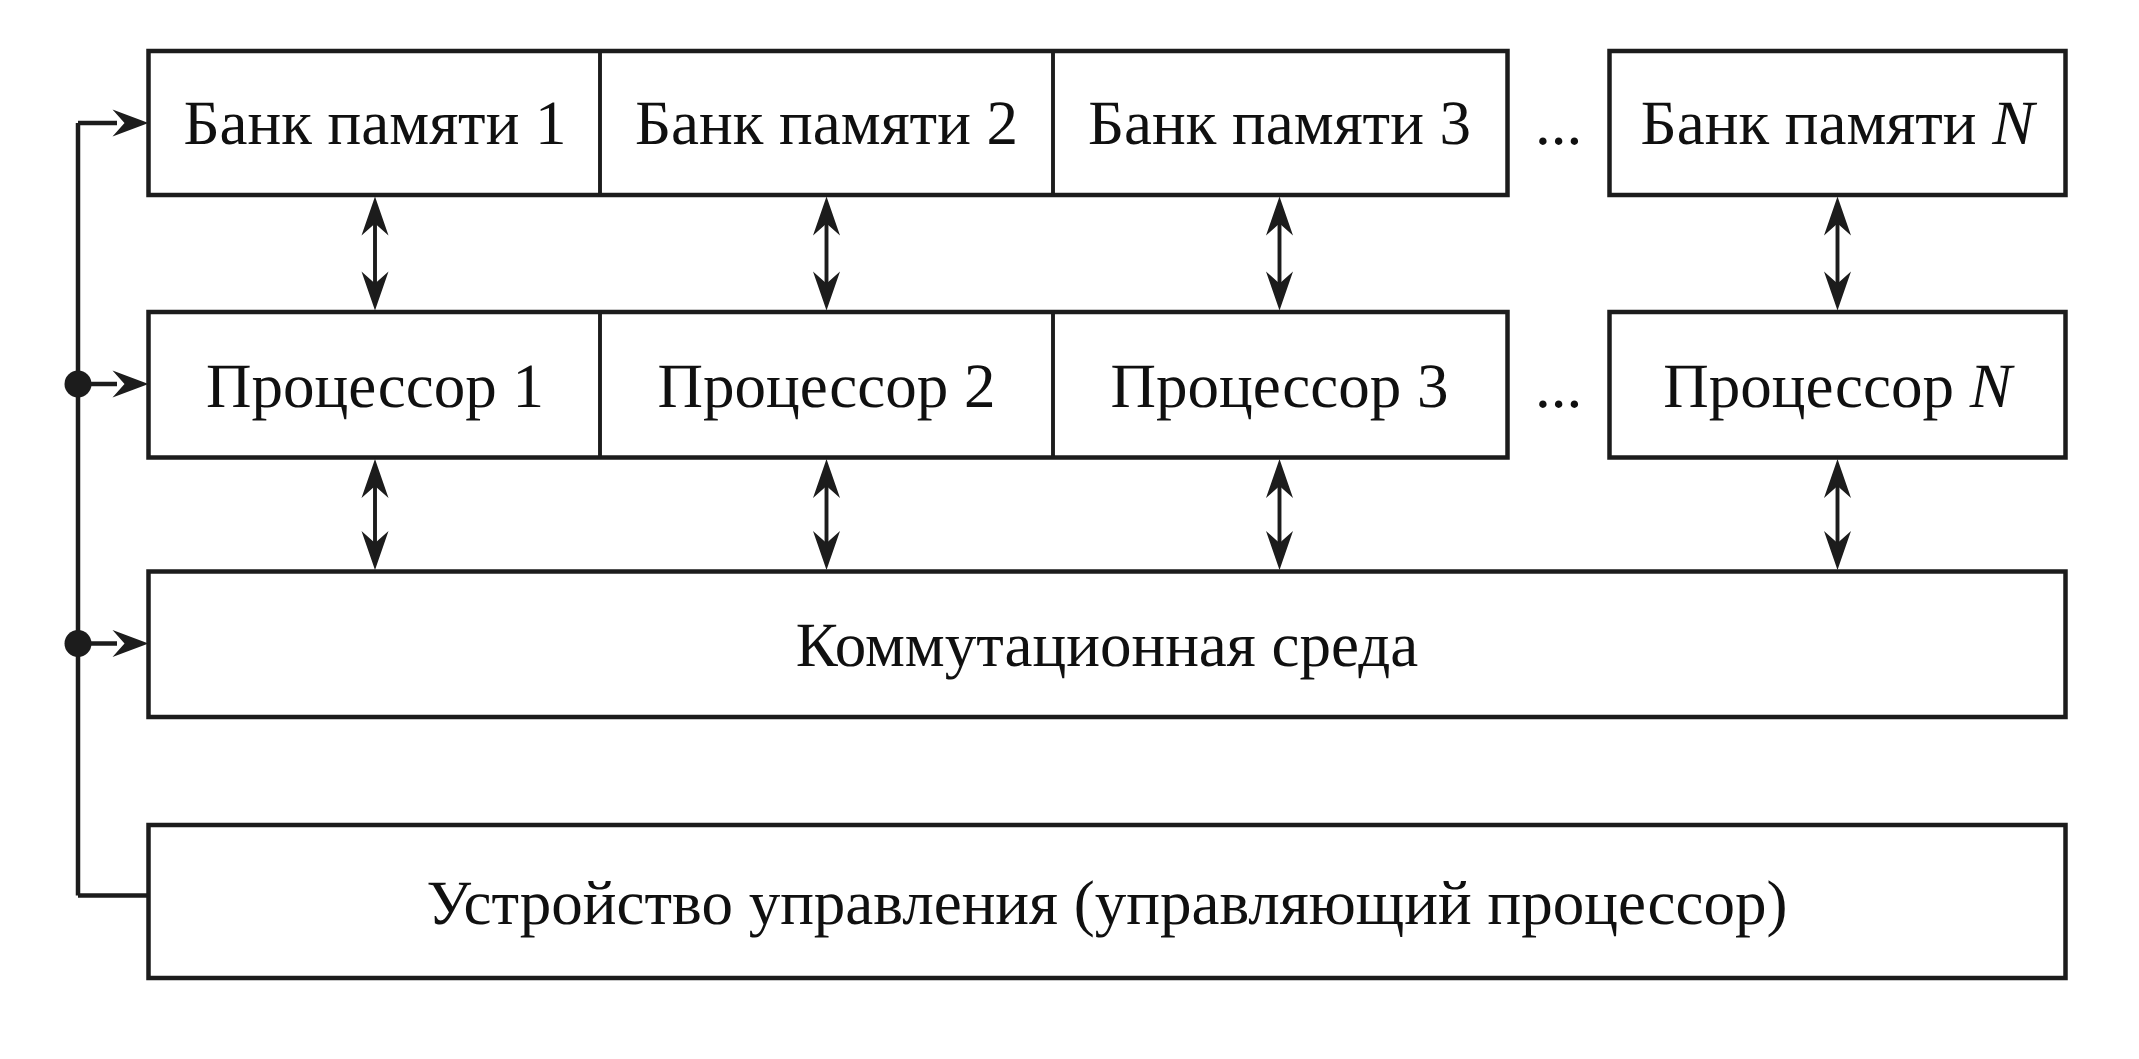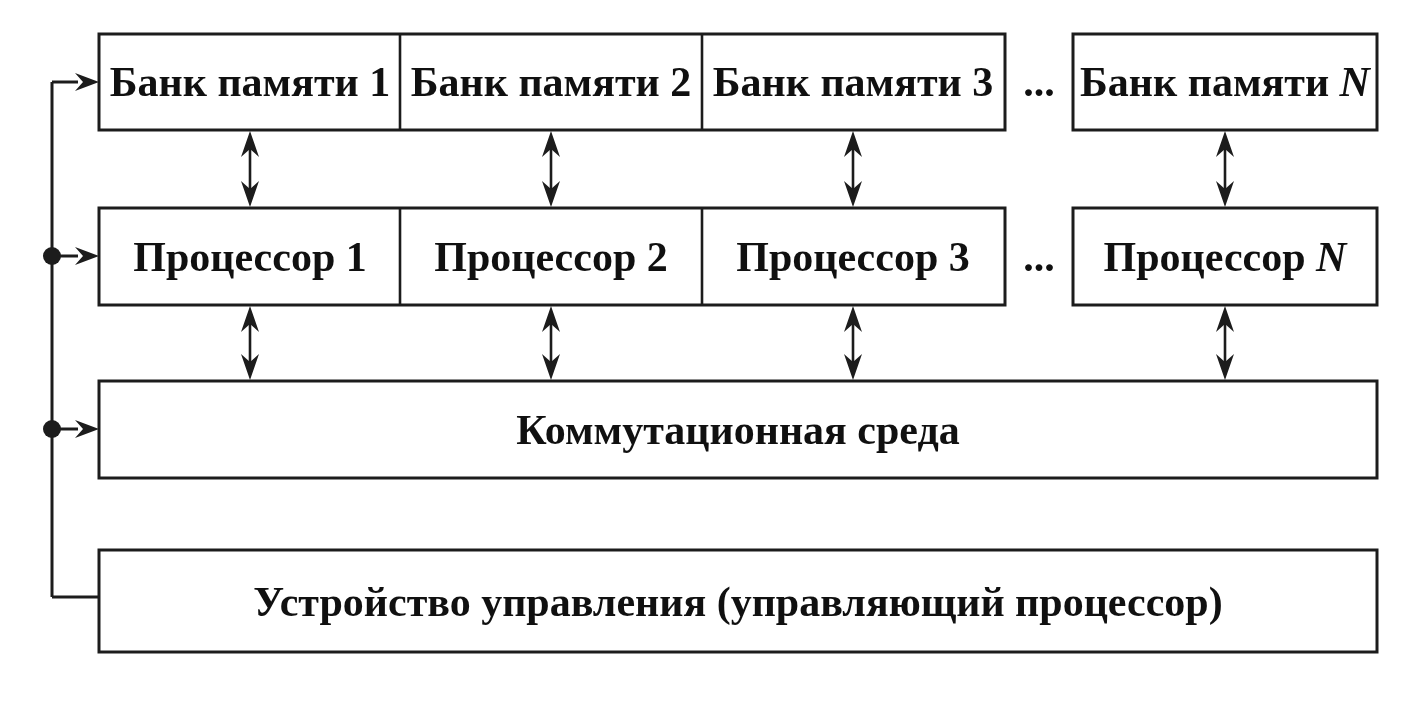--- a/index.html
+++ b/index.html
@@ -1,16 +1,16 @@
 <!DOCTYPE html>
 <html style="--line: #1c1c1c; --text: #101010; --fill: #ffffff; --bg: #ffffff;"><head>
 <meta charset="utf-8">
 <style>
   html,body{margin:0;padding:0;background:var(--bg,#ffffff);}
-  .stage{width:1426px;height:706px;position:relative;background:var(--bg,#ffffff);font-weight:bold;}
+  .stage{width:1426px;height:706px;position:relative;background:var(--bg,#ffffff);}
   svg{display:block;}
   .box{fill:var(--fill,#ffffff);stroke:var(--line,#1c1c1c);stroke-width:3;}
   .divider{stroke:var(--line,#1c1c1c);stroke-width:2.6;}
   .wire{stroke:var(--line,#1c1c1c);stroke-width:3;fill:none;}
   .shaft{stroke:var(--line,#1c1c1c);stroke-width:2.6;}
   .head{fill:var(--line,#1c1c1c);stroke:none;}
   .dot{fill:var(--line,#1c1c1c);}
   text{font-family:"Liberation Serif","DejaVu Serif",serif;font-size:42px;fill:var(--text,#101010);}
   .lbl{text-anchor:middle;}
   .it{font-style:italic;}

